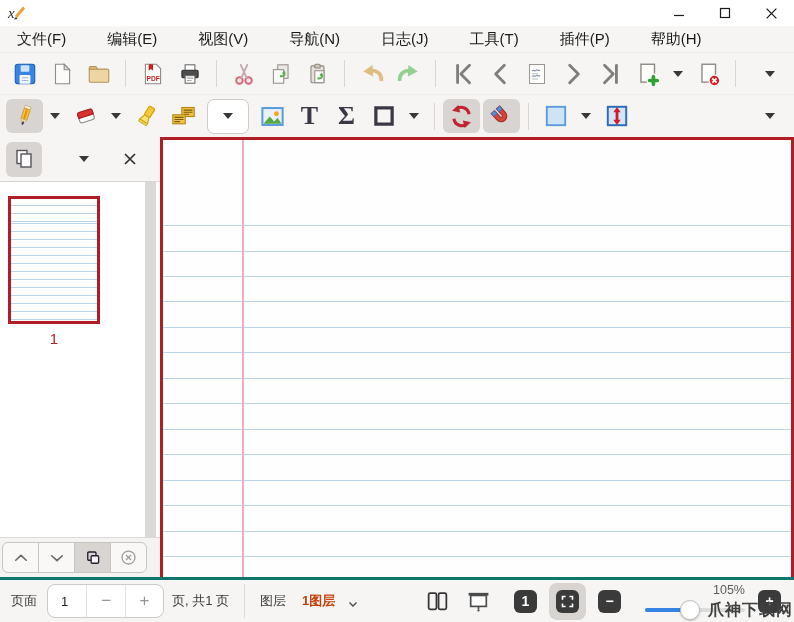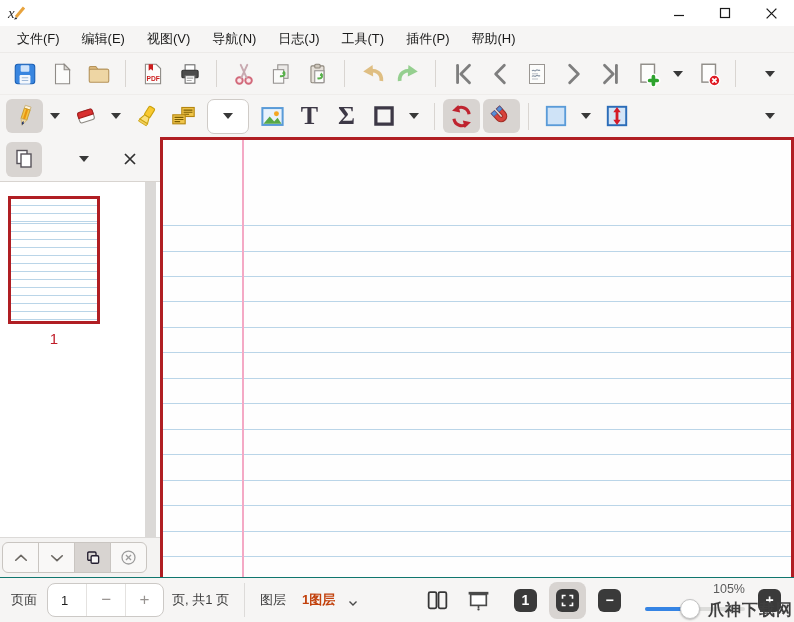--- a/index.html
+++ b/index.html
@@ -13,21 +13,21 @@
 
   
   .titlebar { height:26px; background:var(--titlebar_bg,#fff); display:flex; align-items:center; }
   .app-icon { width:20px; height:18px; margin-left:7px; flex:0 0 auto; }
   .title-text { font-size:13px; color:#1b1b1b; margin-left:7px; white-space:nowrap; }
   .win-controls { margin-left:auto; display:flex; height:100%; }
   .win-btn { width:46px; height:100%; display:flex; align-items:center; justify-content:center; }
 
   
   .menubar { height:27px; background:var(--toolbar_bg,#f6f5f4); display:flex; align-items:center;
-             padding-left:6px; font-size:13px; color:#1a1a1a; border-bottom:1px solid #eceae8; }
+             padding-left:6px; font-size:15px; color:#1a1a1a; border-bottom:1px solid #eceae8;gap:19px; }
   .menu-item { padding:4px 11px; white-space:nowrap; }
 
   
   .toolbar { height:42px; background:var(--toolbar_bg,#f6f5f4); display:flex; align-items:center; padding:0 6px; }
   .toolbar.row1 { border-bottom:1px solid #efedeb; }
   .tb-btn { width:37px; height:34px; display:flex; align-items:center; justify-content:center;
             border-radius:6px; flex:0 0 auto; }
   .tb-btn.active { background:var(--active_tool_bg,#d8d4d1); }
   .tb-btn svg { display:block; }
   .dd-btn { width:24px; }
@@ -68,21 +68,21 @@
   .canvas { flex:1; position:relative; background:#fefefe;
             border-top:3px solid var(--page_border_red,#b01e23);
             border-left:3px solid var(--page_border_red,#b01e23);
             border-right:3px solid var(--page_border_red,#b01e23); }
   .ruled-lines { position:absolute; left:0; right:0; top:85px; bottom:0;
                  background:repeating-linear-gradient(to bottom, var(--rule_blue,#bad5e8) 0 1px, transparent 1px 25.5px); }
   .margin-line { position:absolute; left:79px; top:0; bottom:0; width:2px; background:var(--margin_pink,#f4a9c5); }
 
   
   .statusbar { position:absolute; left:0; right:0; bottom:0; height:45px; background:var(--statusbar_bg,#f6f5f4);
-               border-top:1px solid #0f766e; display:flex; align-items:center; font-size:13px; color:#3a3a3a; }
+               border-top:3px solid #0f766e; display:flex; align-items:center; font-size:13px; color:#3a3a3a; }
   .sb-label { margin-left:11px; white-space:nowrap; }
   .spin-group { margin-left:10px; height:34px; width:117px; background:#fff; border:1px solid #ccc9c6;
                 border-radius:8px; display:flex; overflow:hidden; }
   .spin-value { width:39px; display:flex; align-items:center; padding-left:13px; color:#1d1d1d; }
   .spin-btn { width:39px; display:flex; align-items:center; justify-content:center; color:#979390;
               font-size:17px; border-left:1px solid #e4e2e0; }
   .page-total { margin-left:8px; white-space:nowrap; }
   .vsep { width:1px; height:34px; background:#dddbd9; margin:0 15px; }
   .layer-value { margin-left:16px; font-weight:bold; color:#c2410c; white-space:nowrap;text-align:center; }
   .layer-chevron { margin-left:13px; margin-top:6px; }

